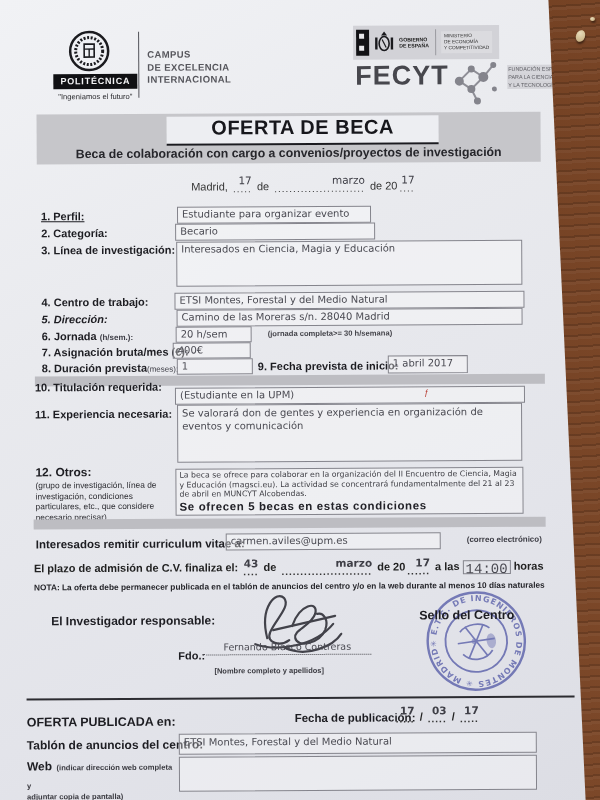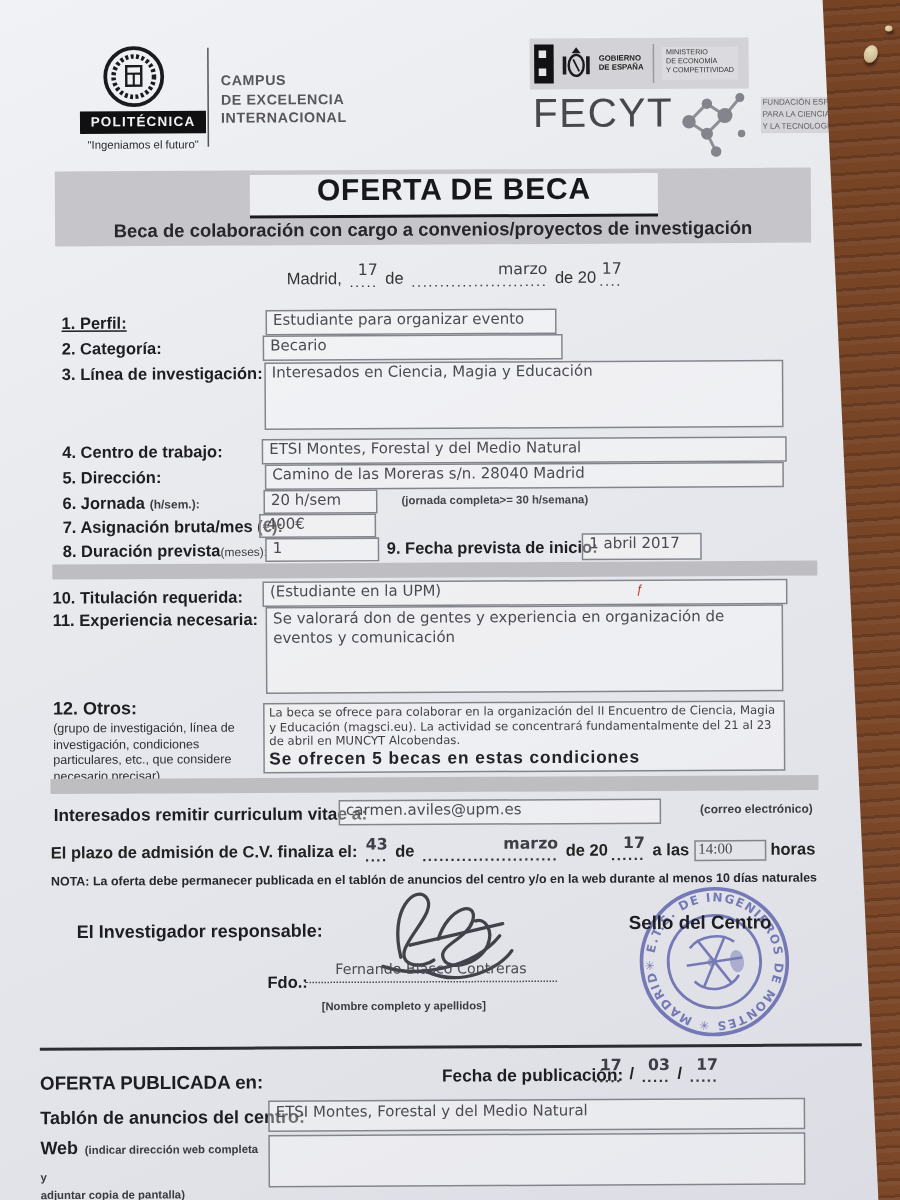--- a/index.html
+++ b/index.html
@@ -73,21 +73,21 @@
         <div>DE ESPAÑA</div>
       </div>
       <div style="height:26px;border-left:1px solid #9a9aa0;margin-left:6px;"></div>
       <div style="margin-left:5px;font-size:4.8px;color:#333;line-height:6px;background:#dbdbdf;padding:2px 3px;">
         <div>MINISTERIO</div>
         <div>DE ECONOMÍA</div>
         <div>Y COMPETITIVIDAD</div>
       </div>
     </div>
 
-    <div class="abs" style="left:357px;top:61px;font-size:27px;font-weight:normal;color:#47474d;letter-spacing:1px;font-family:'Liberation Sans',sans-serif;">FECYT</div>
+    <div class="abs" style="left:357px;top:61px;font-size:27px;font-weight:bold;color:#47474d;letter-spacing:1px;font-family:'Liberation Sans',sans-serif;">FECYT</div>
     <svg class="abs" style="left:449px;top:56px;" width="58" height="52" viewBox="0 0 58 52">
       <g stroke="#8e8e96" stroke-width="2">
         <line x1="12" y1="26" x2="24" y2="14"></line>
             <line x1="12" y1="26" x2="24" y2="34"></line>
         <line x1="24" y1="14" x2="36" y2="22"></line>
             <line x1="24" y1="34" x2="36" y2="22"></line>
         <line x1="36" y1="22" x2="46" y2="10"></line>
             <line x1="24" y1="34" x2="30" y2="46"></line>
       </g>
       <g fill="#84848c">
@@ -124,42 +124,42 @@
 
     <div class="abs lbl" style="left:42px;top:226px;">2. Categoría:</div>
     <div class="abs fbox" style="left:176px;top:223px;width:190px;height:14px;">Becario</div>
 
     <div class="abs lbl" style="left:42px;top:243px;">3. Línea de investigación:</div>
     <div class="abs fbox" style="left:177px;top:241px;width:336px;height:42px;">Interesados en Ciencia, Magia y Educación</div>
 
     <div class="abs lbl" style="left:42px;top:295px;">4. Centro de trabajo:</div>
     <div class="abs fbox" style="left:175px;top:292px;width:340px;height:14px;">ETSI Montes, Forestal y del Medio Natural</div>
 
-    <div class="abs lbl" style="left:42px;top:312px;">5. Dirección:</div>
+    <div class="abs lbl" style="left:42px;top:312px;font-style:italic;">5. Dirección:</div>
     <div class="abs fbox" style="left:177px;top:309px;width:336px;height:14px;">Camino de las Moreras s/n. 28040 Madrid</div>
 
     <div class="abs lbl" style="left:42px;top:329px;">
       <span>6. Jornada</span> <span class="small" style="font-weight:bold;">(h/sem.):</span>
     </div>
     <div class="abs fbox" style="left:176px;top:326px;width:66px;height:13px;">20 h/sem</div>
     <div class="abs" style="left:268px;top:329px;font-size:7.6px;font-weight:bold;color:#44444a;">(jornada completa&gt;=  30 h/semana)</div>
 
     <div class="abs lbl" style="left:42px;top:345px;">7. Asignación bruta/mes (€):</div>
     <div class="abs fbox" style="left:173px;top:342px;width:68px;height:13px;">400€</div>
 
     <div class="abs lbl" style="left:42px;top:361px;">
       <span>8. Duración prevista</span><span class="small" style="font-weight:normal;">(meses):</span>
     </div>
     <div class="abs fbox" style="left:177px;top:358px;width:66px;height:13px;">1</div>
     <div class="abs lbl" style="left:258px;top:360px;">9. Fecha prevista de inicio:</div>
     <div class="abs fbox" style="left:388px;top:356px;width:70px;height:15px;">1 abril 2017</div>
 
     <div class="abs band" style="left:35px;top:375px;width:510px;height:10px;"></div>
 
-    <div class="abs lbl" style="left:35px;top:392px;">10. Titulación requerida:</div>
+    <div class="abs lbl" style="left:35px;top:380px;">10. Titulación requerida:</div>
     <div class="abs fbox" style="left:175px;top:387px;width:340px;height:14px;">(Estudiante en la UPM)</div>
     <div class="abs" style="left:424px;top:389px;font-size:8px;font-style:italic;color:#b5342a;">ƒ</div>
 
     <div class="abs lbl" style="left:35px;top:407px;">11. Experiencia necesaria:</div>
     <div class="abs fbox fboxwrap" style="left:177px;top:404px;width:335px;height:55px;">Se valorará don de gentes y experiencia en organización de eventos y comunicación</div>
 
     <div class="abs lbl" style="left:35px;top:464px;font-size:12px;">12. Otros:</div>
     <div class="abs" style="left:35px;top:479px;width:142px;font-size:8.4px;line-height:10.5px;color:#2e2e33;">(grupo de investigación, línea de investigación, condiciones particulares, etc., que considere necesario precisar)</div>
     <div class="abs fbox fboxwrap" style="left:175px;top:468px;width:340px;height:43px;padding:1px 3px;">
       <div style="font-size:7.8px;line-height:9.5px;color:#3f3f45;">La beca se ofrece para colaborar en la organización del II Encuentro de Ciencia, Magia y Educación (magsci.eu). La actividad se concentrará fundamentalmente del 21 al 23 de abril en MUNCYT Alcobendas.</div>
@@ -172,21 +172,21 @@
     <div class="abs fbox" style="left:225px;top:533px;width:205px;height:14px;">carmen.aviles@upm.es</div>
     <div class="abs" style="left:466px;top:536px;font-size:8px;font-weight:bold;color:#3c3c44;">(correo electrónico)</div>
 
     <div class="abs" style="left:33px;top:558px;width:512px;font-size:11px;font-weight:bold;color:#222;white-space:nowrap;">
       <span>El plazo de admisión de C.V. finaliza el:</span>
       <span class="fi"><span class="fv">43</span><span class="fd">....</span></span>
       <span>de</span>
       <span class="fi"><span class="fv">marzo</span><span class="fd">........................</span></span>
       <span>de 20</span><span class="fi"><span class="fv">17</span><span class="fd">......</span></span>
       <span>a las</span>
-      <span style="display:inline-block;border:1px solid #84848c;width:42px;height:12px;font-family:Liberation Serif, serif;font-size:10px;font-weight:normal;color:#4a4a52;padding:0 2px;vertical-align:middle;">14:00</span>
+      <span style="display:inline-block;border:1px solid #84848c;width:42px;height:12px;font-family:Liberation Mono, monospace;font-size:14px;font-weight:normal;color:#4a4a52;padding:0 2px;vertical-align:middle;">14:00</span>
       <span>horas</span>
     </div>
     <div class="abs" style="left:33px;top:581px;width:512px;font-size:8.3px;color:#26262b;white-space:nowrap;">
       <b>NOTA:</b><span style="font-weight:600;"> La oferta debe permanecer publicada en el tablón de anuncios del centro y/o en la web durante al menos 10 días naturales</span>
     </div>
 
     <div class="abs lbl" style="left:50px;top:613px;font-size:12px;">El Investigador responsable:</div>
     <svg class="abs" style="left:236px;top:586px;" width="120" height="72" viewBox="0 0 120 72">
       <g fill="none" stroke="#26262e" stroke-width="2.2" stroke-linecap="round" opacity=".85">
         <path d="M30,52 C22,20 40,4 47,12 C54,20 38,34 33,46 C28,58 44,60 52,54"></path>

